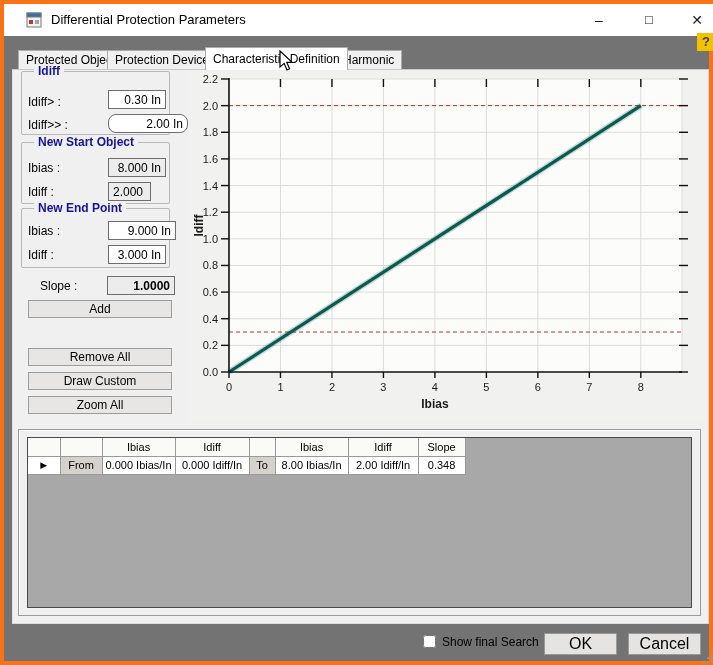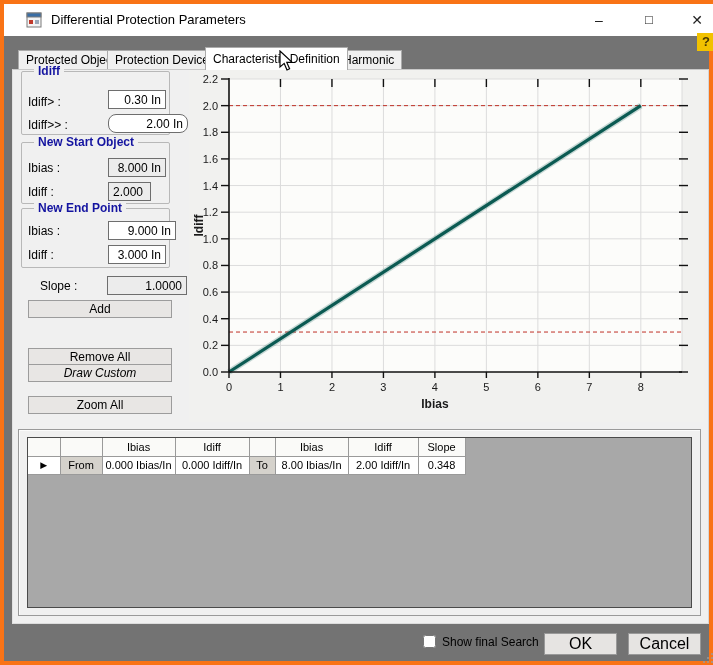--- a/index.html
+++ b/index.html
@@ -104,25 +104,25 @@
 
   <div class="group" style="top:204px; height:60px;">
     <span class="group-title">New End Point</span>
   </div>
   <span class="fld-label" style="position:absolute; left:24px; top:220px;">Ibias :</span>
   <input class="tb white" style="left: 104px; top: 217px; width: 68px;" value="9.000 In">
   <span class="fld-label" style="position:absolute; left:24px; top:244px;">Idiff :</span>
   <input class="tb white" style="left: 104px; top: 241px; width: 58px;" value="3.000 In">
 
   <span class="fld-label" style="position:absolute; left:24px; top:275px;margin-left:12px;">Slope :</span>
-  <input class="tb gray" style="left: 103px; top: 272px; width: 80px;" value="1.0000">
+  <input class="tb gray" style="left: 103px; top: 272px; width: 68px; font-weight: bold;" value="1.0000">
 
   <button class="cmd" style="top:296px;">Add</button>
   <button class="cmd" style="top:344px;">Remove All</button>
-  <button class="cmd" style="top:360px;font-style:italic;">Draw Custom</button>
+  <button class="cmd" style="top:368px;">Draw Custom</button>
   <button class="cmd" style="top:392px;">Zoom All</button>
 
   <div id="chart-wrap">
     <svg id="chart" width="515" height="352" viewBox="0 0 515 352">
         <rect x="40" y="9" width="453" height="293" fill="#fcfcfa"></rect>
         <line x1="40" y1="275.3636363636364" x2="493" y2="275.3636363636364" stroke="#dcdcdc"></line>
         <line x1="40" y1="248.72727272727272" x2="493" y2="248.72727272727272" stroke="#dcdcdc"></line>
         <line x1="40" y1="222.0909090909091" x2="493" y2="222.0909090909091" stroke="#dcdcdc"></line>
         <line x1="40" y1="195.45454545454544" x2="493" y2="195.45454545454544" stroke="#dcdcdc"></line>
         <line x1="40" y1="168.8181818181818" x2="493" y2="168.8181818181818" stroke="#dcdcdc"></line>

